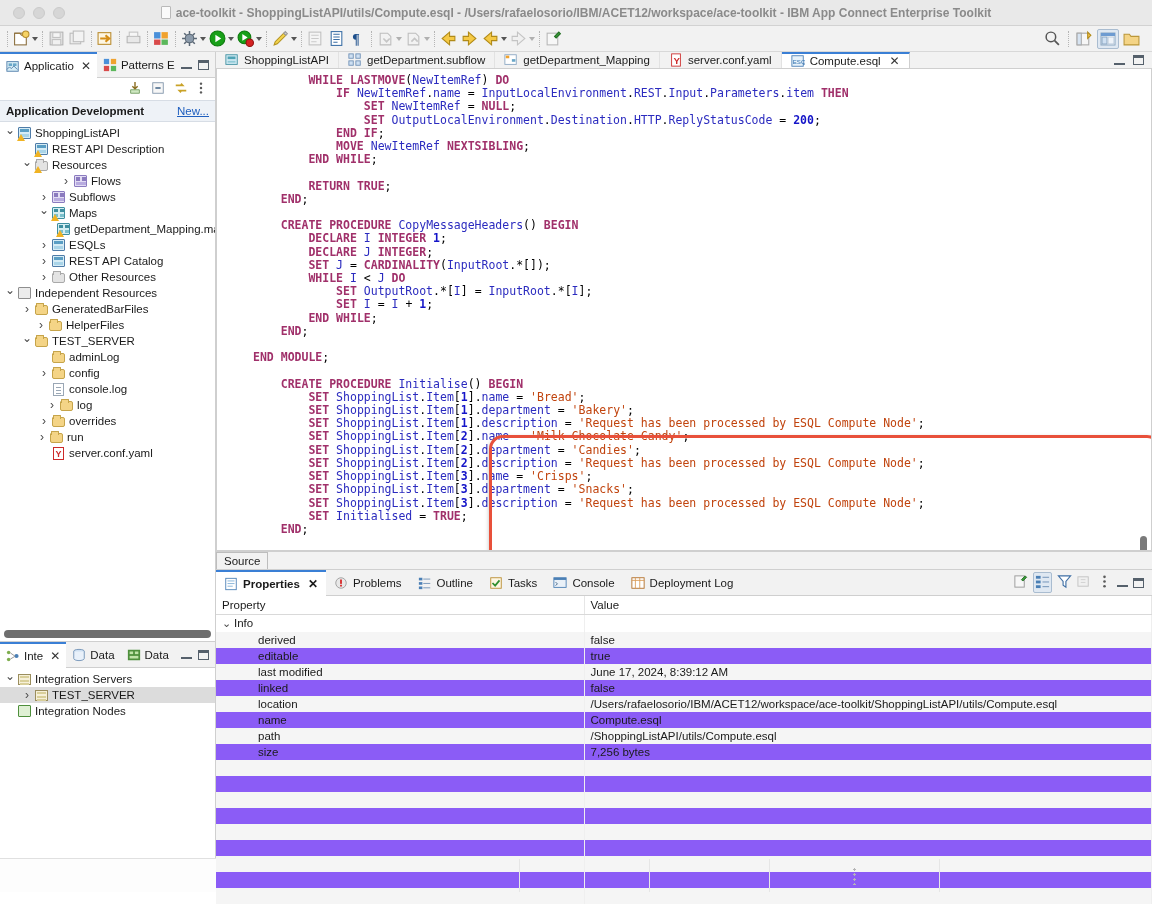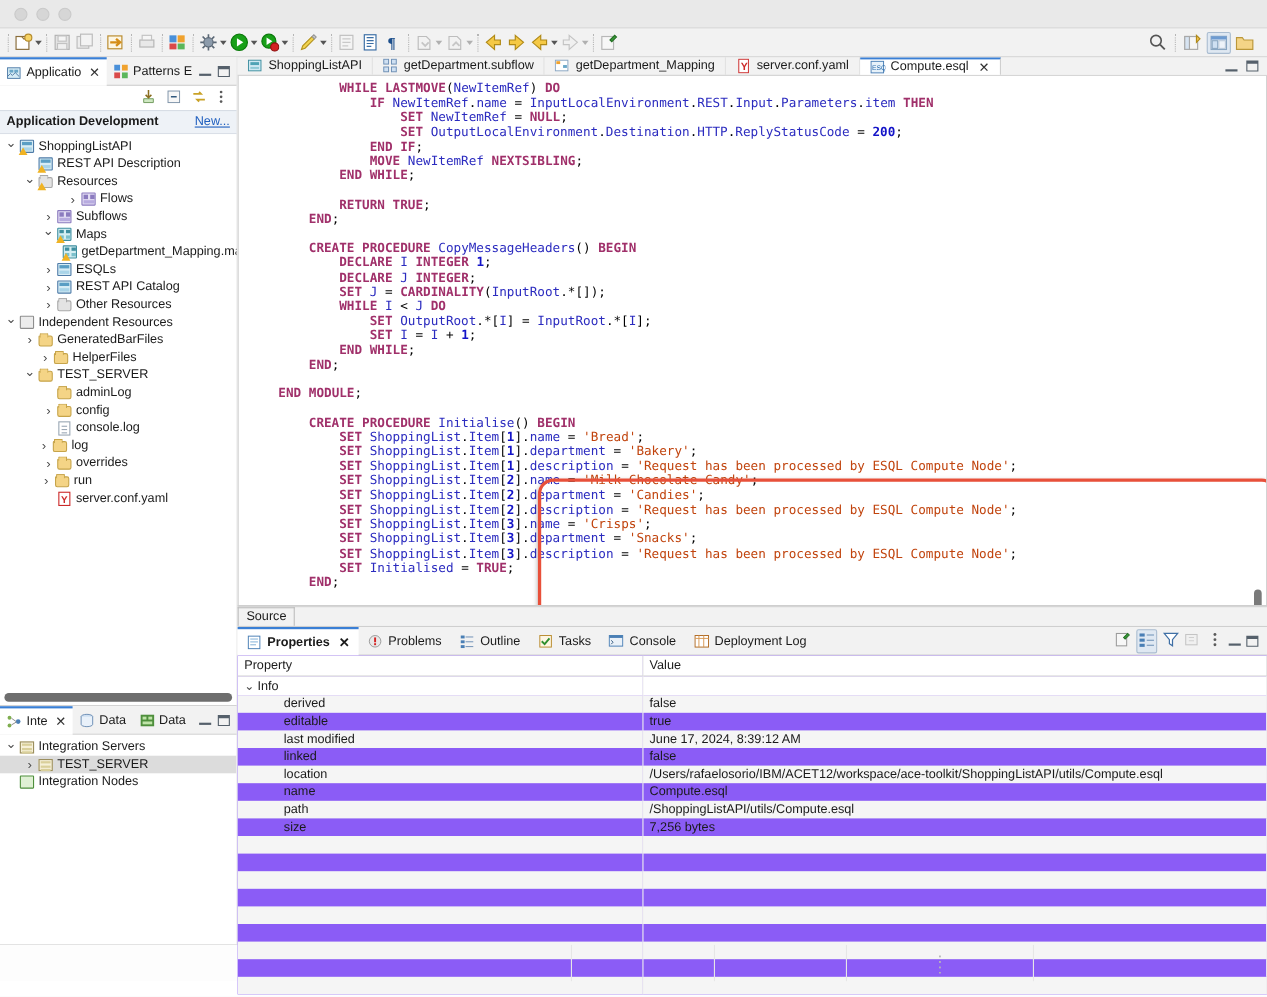--- a/index.html
+++ b/index.html
@@ -179,20 +179,23 @@
      background-size:3px 5px; }
 </style>
 </head>
 <body>
 
 <div class="titlebar">
   <div class="traffic">
     <span class="dot"></span>
     <span class="dot"></span>
     <span class="dot"></span>
+  </div>
+  <div class="title-text">
+    <span class="title-doc-icon"></span><span>ace-toolkit - ShoppingListAPI/utils/Compute.esql - /Users/rafaelosorio/IBM/ACET12/workspace/ace-toolkit - IBM App Connect Enterprise Toolkit</span>
   </div>
 </div>
 
 <div class="toolbar">
   <span class="tb-sep"></span>
   <span class="tb-item">
     <svg class="tb-ico" viewBox="0 0 16 16">
         <rect x="1.5" y="3" width="11" height="11" fill="#fff" stroke="#8a6d3b"></rect>
         <path d="M1.5 3h5l1.5 2h4.5" fill="#f2c14e" stroke="#8a6d3b" stroke-width="1"></path>
         <circle cx="12" cy="4" r="3" fill="#f6d365" stroke="#b58b2c"></circle>
@@ -576,21 +579,21 @@
           <span class="twist"></span>
           <span class="ticon">
             <span class="docicon">
               <i style="top:3px"></i>
               <i style="top:6px"></i>
               <i style="top:9px"></i>
             </span>
           </span>
           <span class="tlabel">console.log</span>
         </div>
-        <div class="trow" style="padding-left:34px">
+        <div class="trow" style="padding-left:46px">
           <span class="twist closed"></span>
           <span class="ticon">
             <span class="folder "></span>
           </span>
           <span class="tlabel">log</span>
         </div>
         <div class="trow" style="padding-left:38px">
           <span class="twist closed"></span>
           <span class="ticon">
             <span class="folder "></span>

